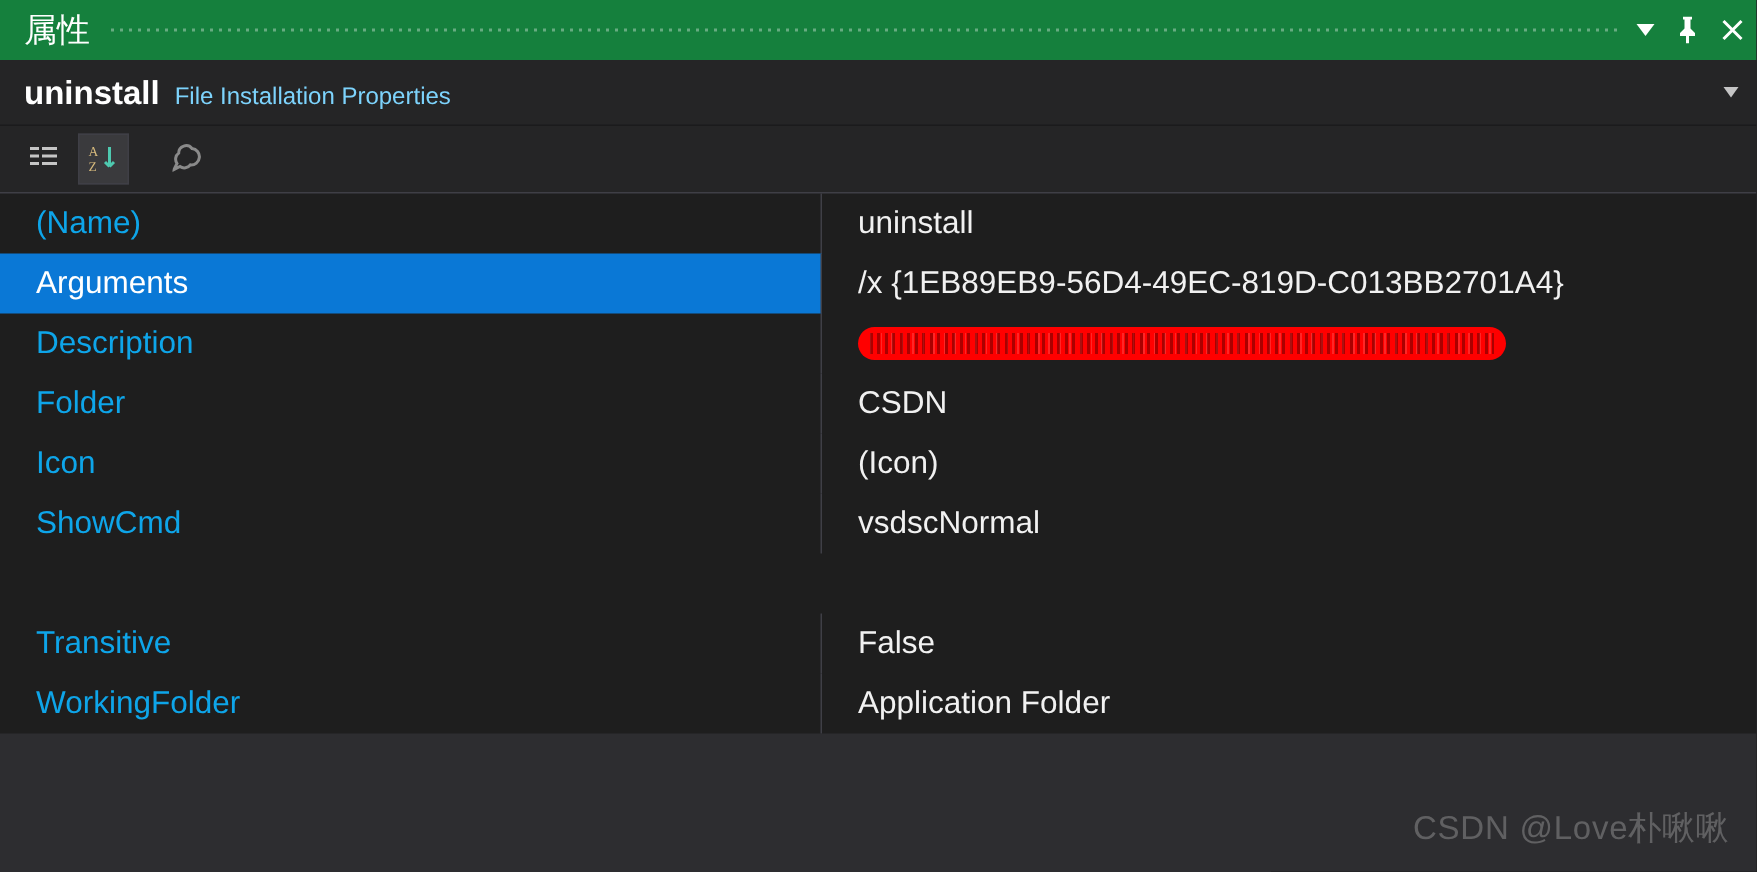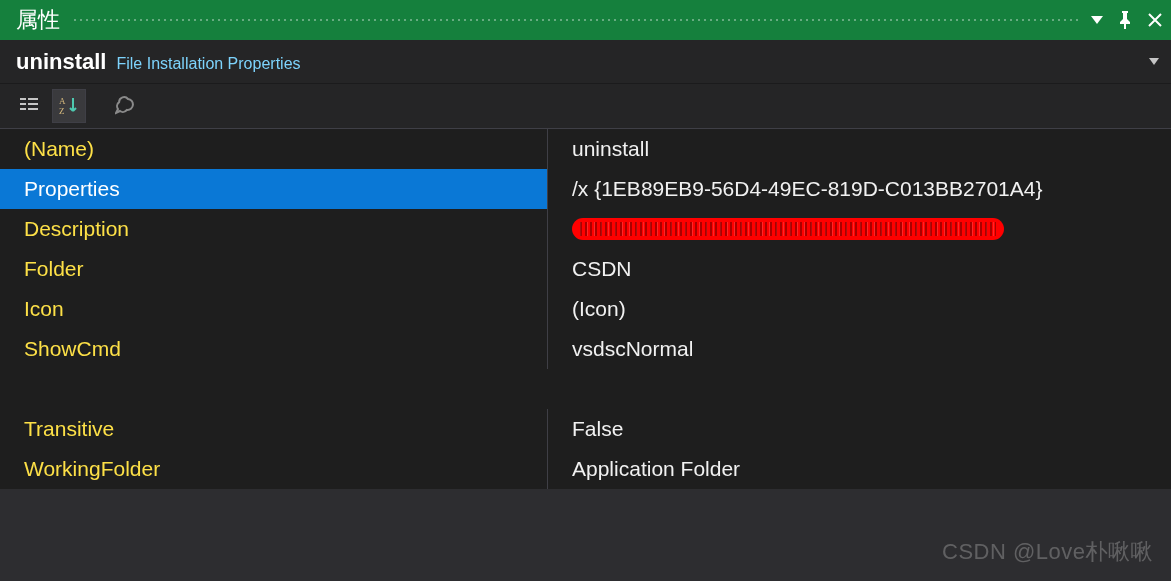--- a/index.html
+++ b/index.html
@@ -82,21 +82,21 @@
     align-items: stretch;
     font-size: 21px;
   }
   .cell {
     display: flex;
     align-items: center;
     padding: 0 14px 0 24px;
     overflow: hidden;
     white-space: nowrap;
   }
-  .cell-name  { width: 548px; border-right: 1px solid #3f3f46; color: #fde047; }
+  .cell-name  { width: 548px; border-right: 1px solid #3f3f46; color: #0ea5e9; }
   .cell-value { flex: 1; color: #f1f1f1; }
   .row.selected .cell-name { background: #0a78d6; color: #fff; }
   .row.selected .cell-value { background: #1e1e1e; }
   .redacted {
     width: 432px; height: 22px;
     background: #ff0000;
     border-radius: 11px;
     position: relative;
     overflow: hidden;
   }
@@ -171,21 +171,21 @@
     </svg>
   </div>
 </div>
 
 <div class="grid" id="grid">
     <div class="row">
       <div class="cell cell-name">(Name)</div>
       <div class="cell cell-value">uninstall</div>
     </div>
     <div class="row selected">
-      <div class="cell cell-name">Properties</div>
+      <div class="cell cell-name">Arguments</div>
       <div class="cell cell-value">/x {1EB89EB9-56D4-49EC-819D-C013BB2701A4}</div>
     </div>
     <div class="row">
       <div class="cell cell-name">Description</div>
       <div class="cell cell-value">
         <div class="redacted"></div>
       </div>
     </div>
     <div class="row">
       <div class="cell cell-name">Folder</div>

